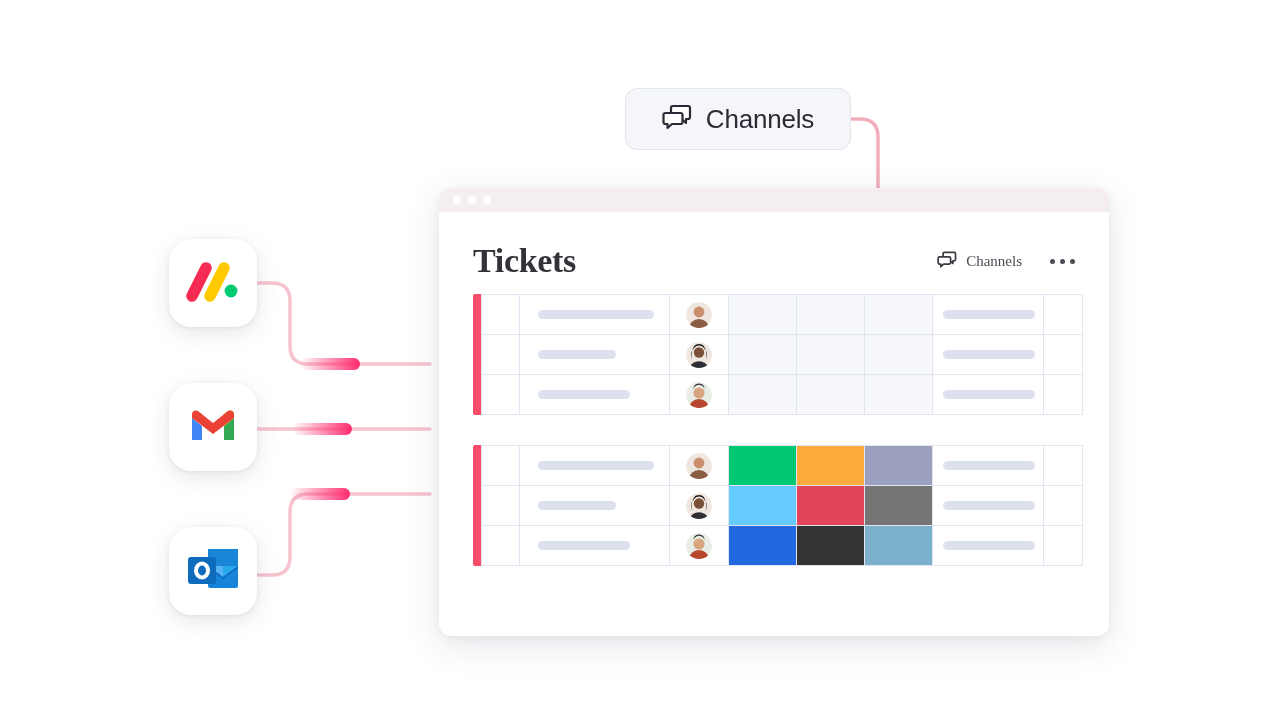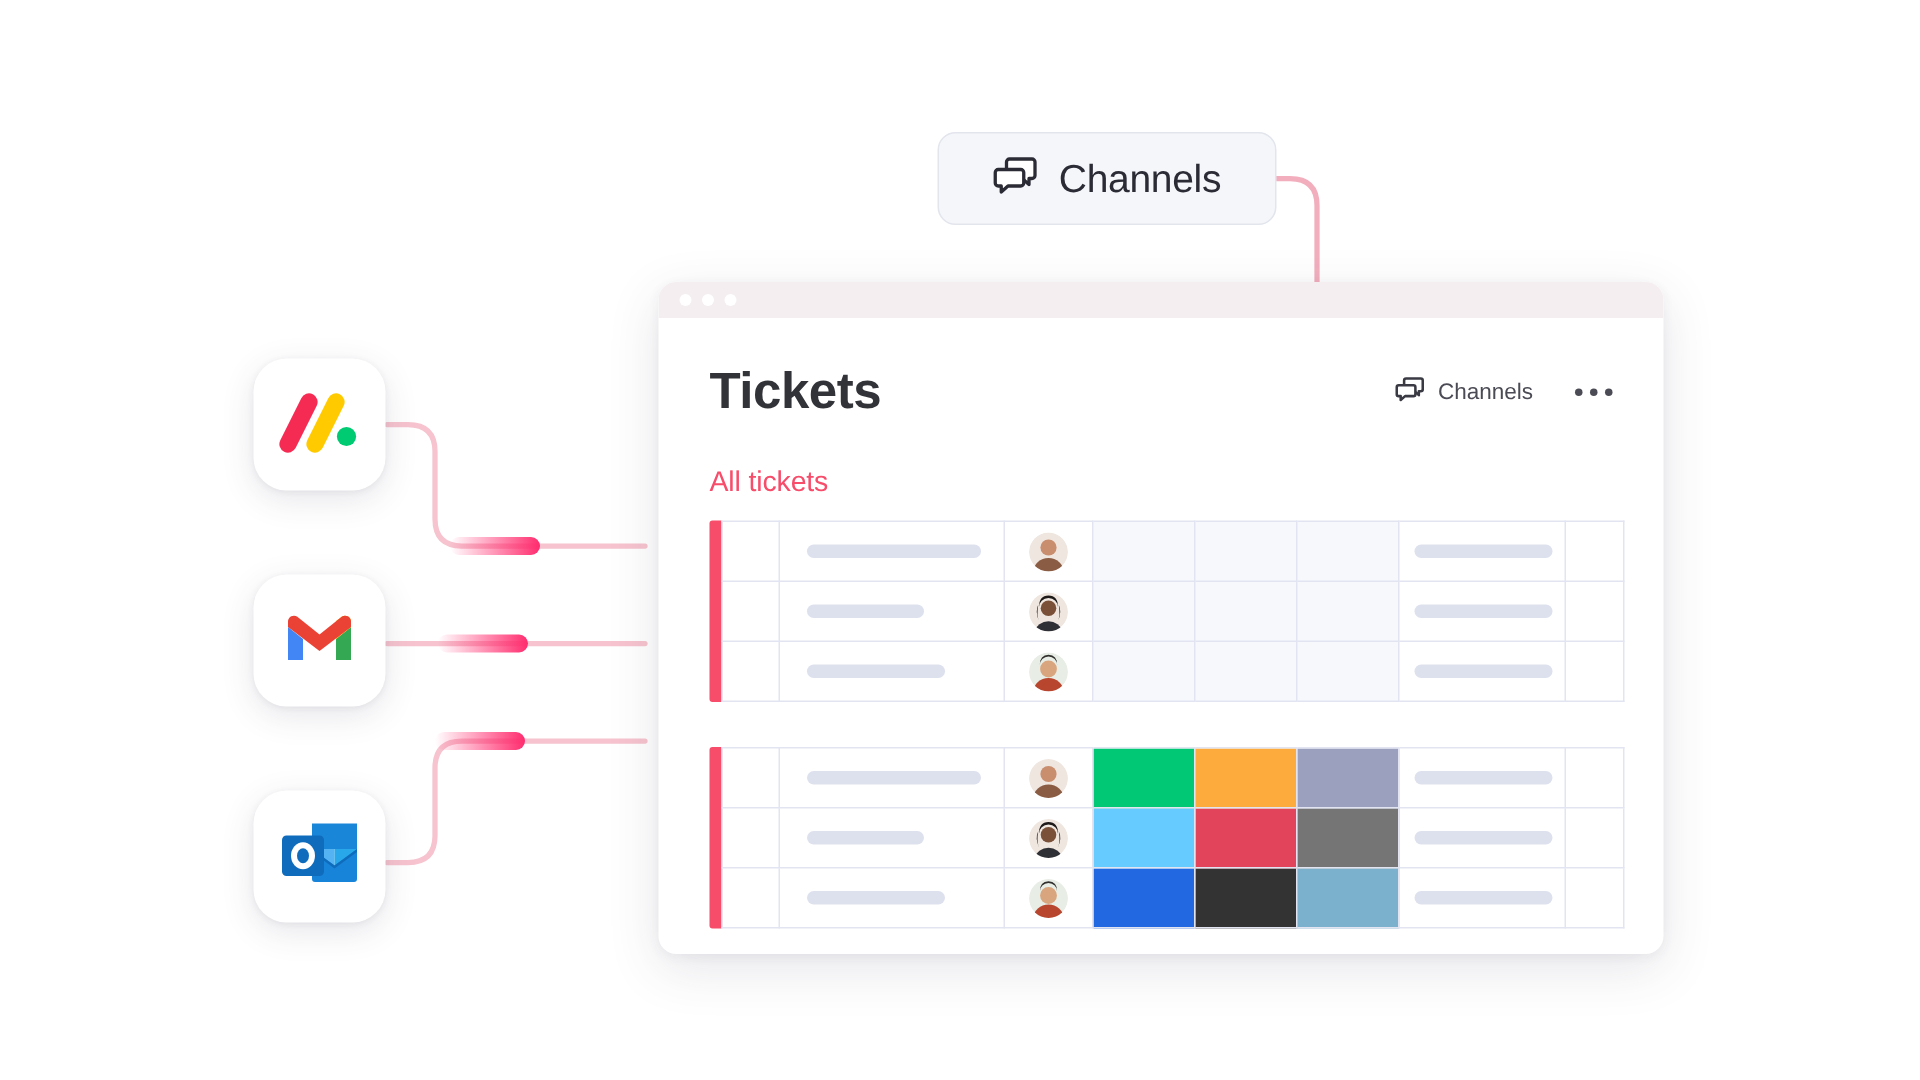--- a/index.html
+++ b/index.html
@@ -66,20 +66,21 @@
   .window {
     position: absolute;
     left: 439px;
     top: 188px;
     width: 670px;
     height: 448px;
     background: #ffffff;
     border-radius: 12px;
     box-shadow: 0 10px 34px rgba(60,60,90,0.13), 0 2px 8px rgba(60,60,90,0.06);
     overflow: hidden;
+    font-family: Liberation Serif, serif;
   }
   .titlebar {
     height: 24px;
     background: #f4eef0;
     display: flex;
     align-items: center;
     gap: 7px;
     padding-left: 14px;
     box-sizing: border-box;
   }
@@ -289,21 +290,20 @@
           <span class="label">Channels</span>
         </div>
         <div class="kebab">
           <i></i>
             <i></i>
             <i></i>
         </div>
       </div>
     </div>
 
-    <div class="subtitle">All tickets</div>
 
     <div class="tbl">
       <div class="accent"></div>
       <table class="grid">
         <colgroup>
           <col class="c-check">
             <col class="c-name">
             <col class="c-ava">
           <col class="c-cell">
             <col class="c-cell">

